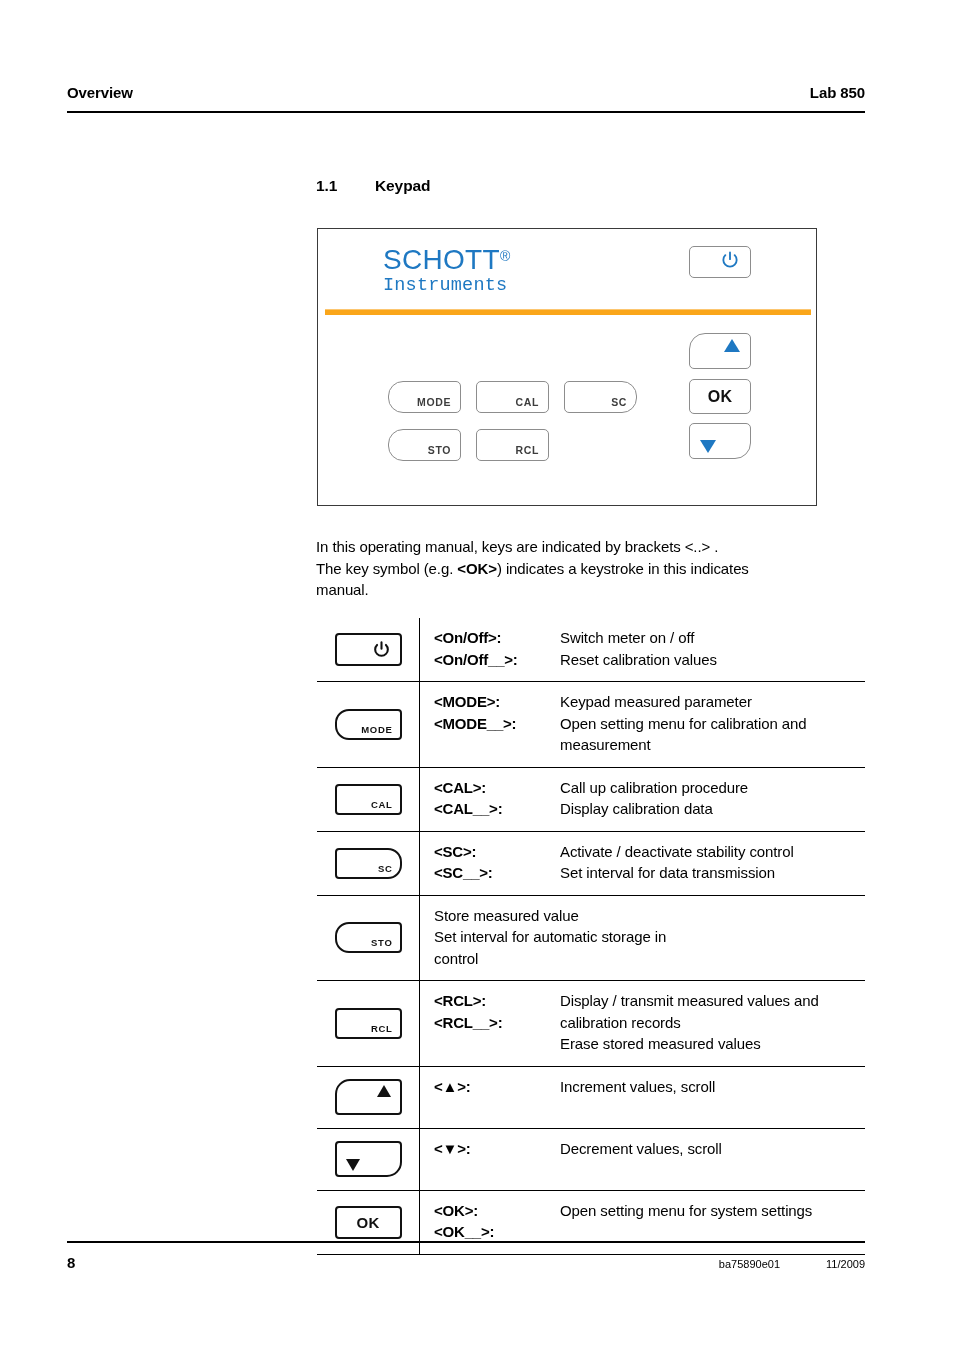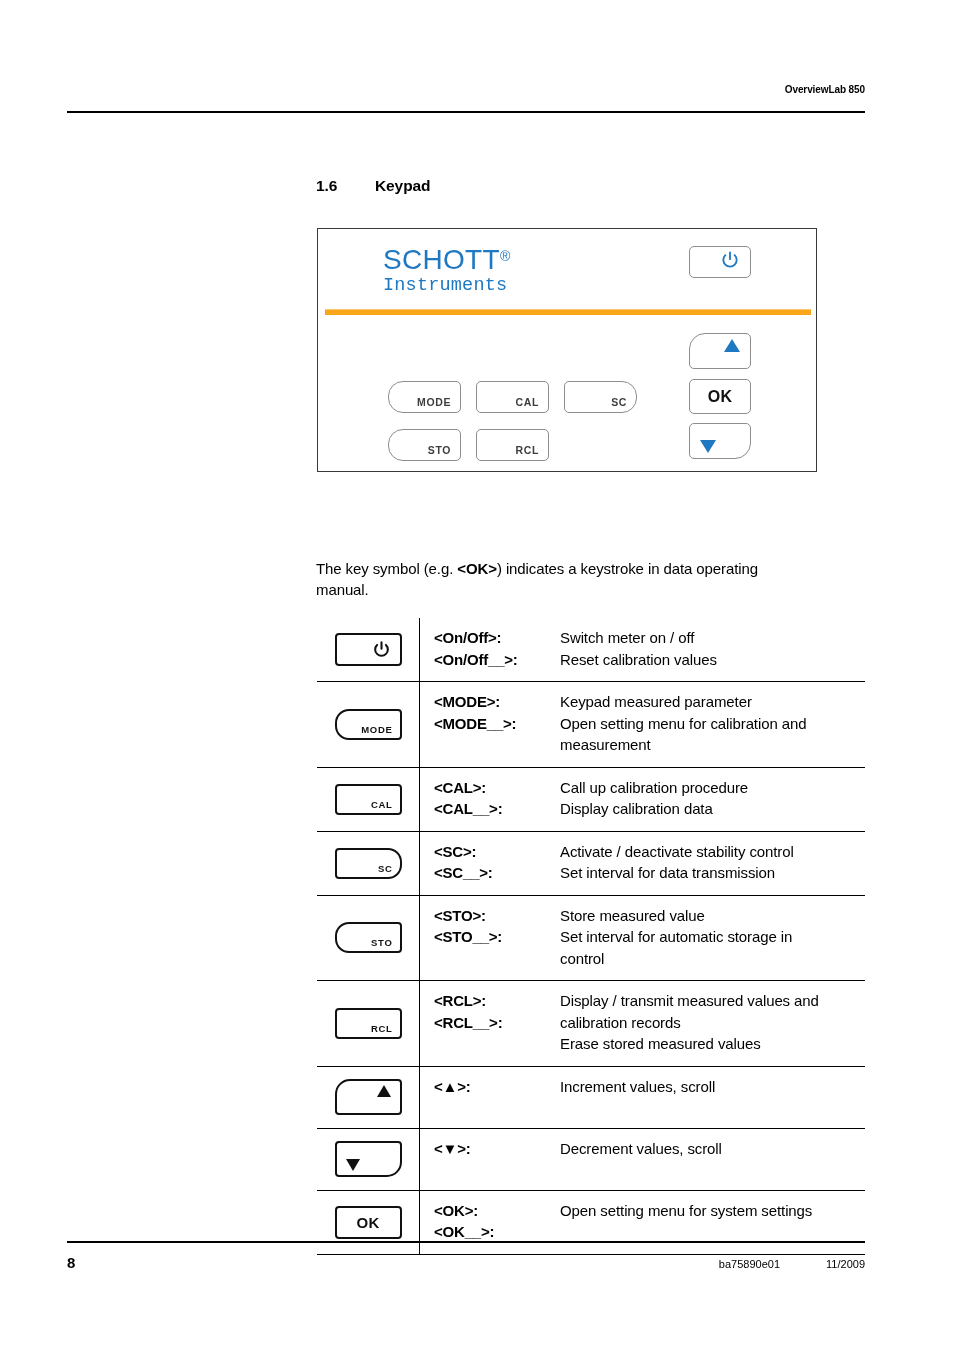--- a/index.html
+++ b/index.html
@@ -23,23 +23,23 @@
     left: 0; top: 0;
     width: 954px; height: 1351px;
   }
 
   
   .header {
     position: absolute;
     left: 67px; top: 84px;
     width: 798px;
     display: flex;
-    justify-content: flex-end;
+    justify-content: space-between;
     align-items: baseline;
-    font-size: 10px;
+    font-size: 15px;
     font-weight: bold;
     letter-spacing: -0.1px;
   }
   .header-rule {
     position: absolute;
     left: 67px; top: 111px;
     width: 798px; height: 1.6px;
     background: #000;
   }
 
@@ -51,21 +51,21 @@
     font-size: 15.5px;
     font-weight: bold;
     letter-spacing: -0.1px;
   }
   .section-num { width: 59px; }
 
   
   .keypad-panel {
     position: absolute;
     left: 317px; top: 228px;
-    width: 500px; height: 244px;
+    width: 500px; height: 278px;
     border: 1.3px solid #3a3a3a;
     background: #ffffff;
   }
 
   .logo {
     position: absolute;
     left: 65px; top: 17px;
     color: #1e78c2;
     line-height: 1;
   }
@@ -331,21 +331,21 @@
 
 <div class="page">
 
   <div class="header">
     <span>Overview</span>
     <span>Lab 850</span>
   </div>
   <div class="header-rule"></div>
 
   <div class="section-heading">
-    <span class="section-num">1.6</span>
+    <span class="section-num">1.1</span>
     <span>Keypad</span>
   </div>
 
   <div class="keypad-panel">
 
     <div class="logo">
       <span class="logo-main">SCHOTT</span><span class="logo-reg">®</span>
       <span class="logo-sub">Instruments</span>
     </div>
 
@@ -381,22 +381,22 @@
     </div>
     <div class="kp-key kp-ok">
       <span class="kp-label">OK</span>
     </div>
     <div class="kp-key kp-down">
       <span class="tri-down-blue"></span>
     </div>
   </div>
 
   <div class="intro">
-    <br>
-    <span>The key symbol (e.g. </span><b>&lt;OK&gt;</b><span>) indicates a keystroke in data operating</span><br>
+    <span>In this operating manual, keys are indicated by brackets &lt;..&gt; .</span><br>
+    <span>The key symbol (e.g. </span><b>&lt;OK&gt;</b><span>) indicates a keystroke in this indicates</span><br>
     <span>manual.</span>
   </div>
 
   <div class="keytable">
 
     <div class="krow">
       <div class="kcell-icon">
         <div class="tkey tkey-power">
           <svg width="19" height="19" viewBox="0 0 24 24" fill="none" stroke="#111" stroke-width="2.6" stroke-linecap="round">
             <path d="M12 3 L12 11"></path>
@@ -471,24 +471,20 @@
       </div>
     </div>
 
     <div class="krow">
       <div class="kcell-icon">
         <div class="tkey tkey-std tk-r-left">
           <span class="tkey-lbl">STO</span>
         </div>
       </div>
       <div class="kcell-text">
-        <div class="kcol-name">
-          <div>&lt;STO&gt;:</div>
-          <div>&lt;STO__&gt;:</div>
-        </div>
         <div class="kcol-desc">
           <div>Store measured value</div>
           <div>Set interval for automatic storage in</div>
           <div>control</div>
         </div>
       </div>
     </div>
 
     <div class="krow">
       <div class="kcell-icon">

